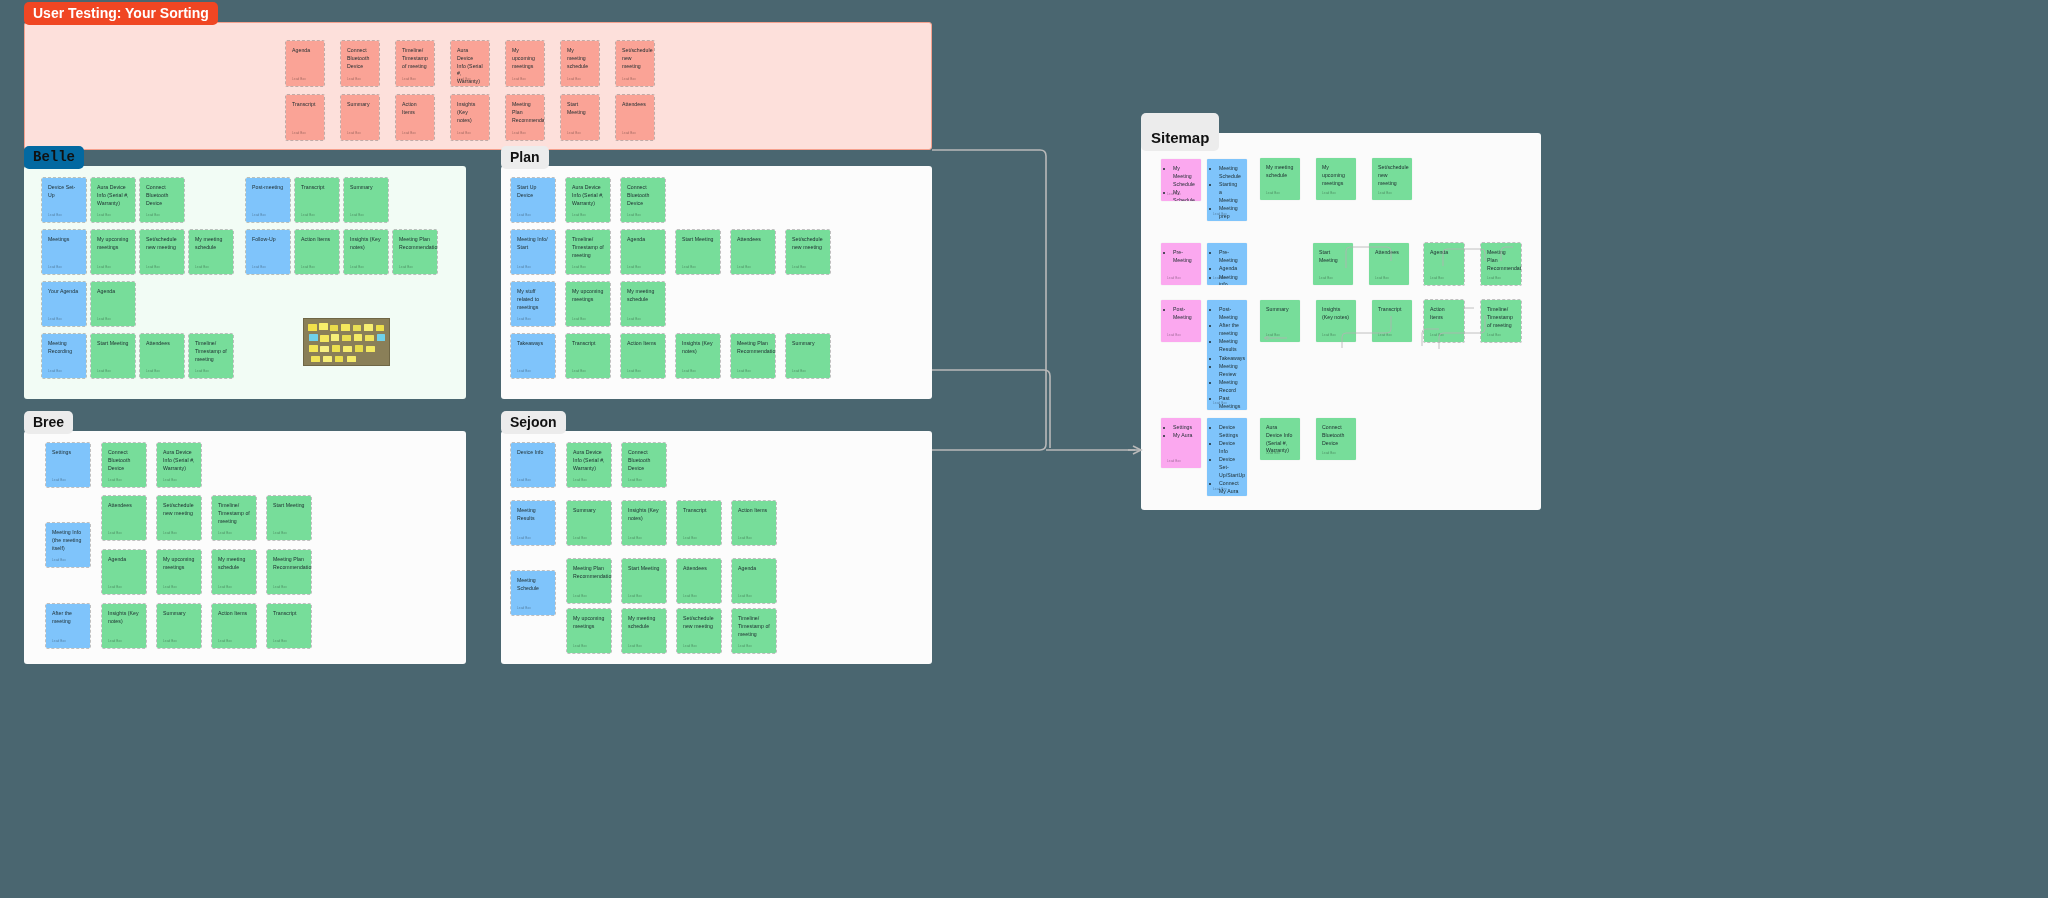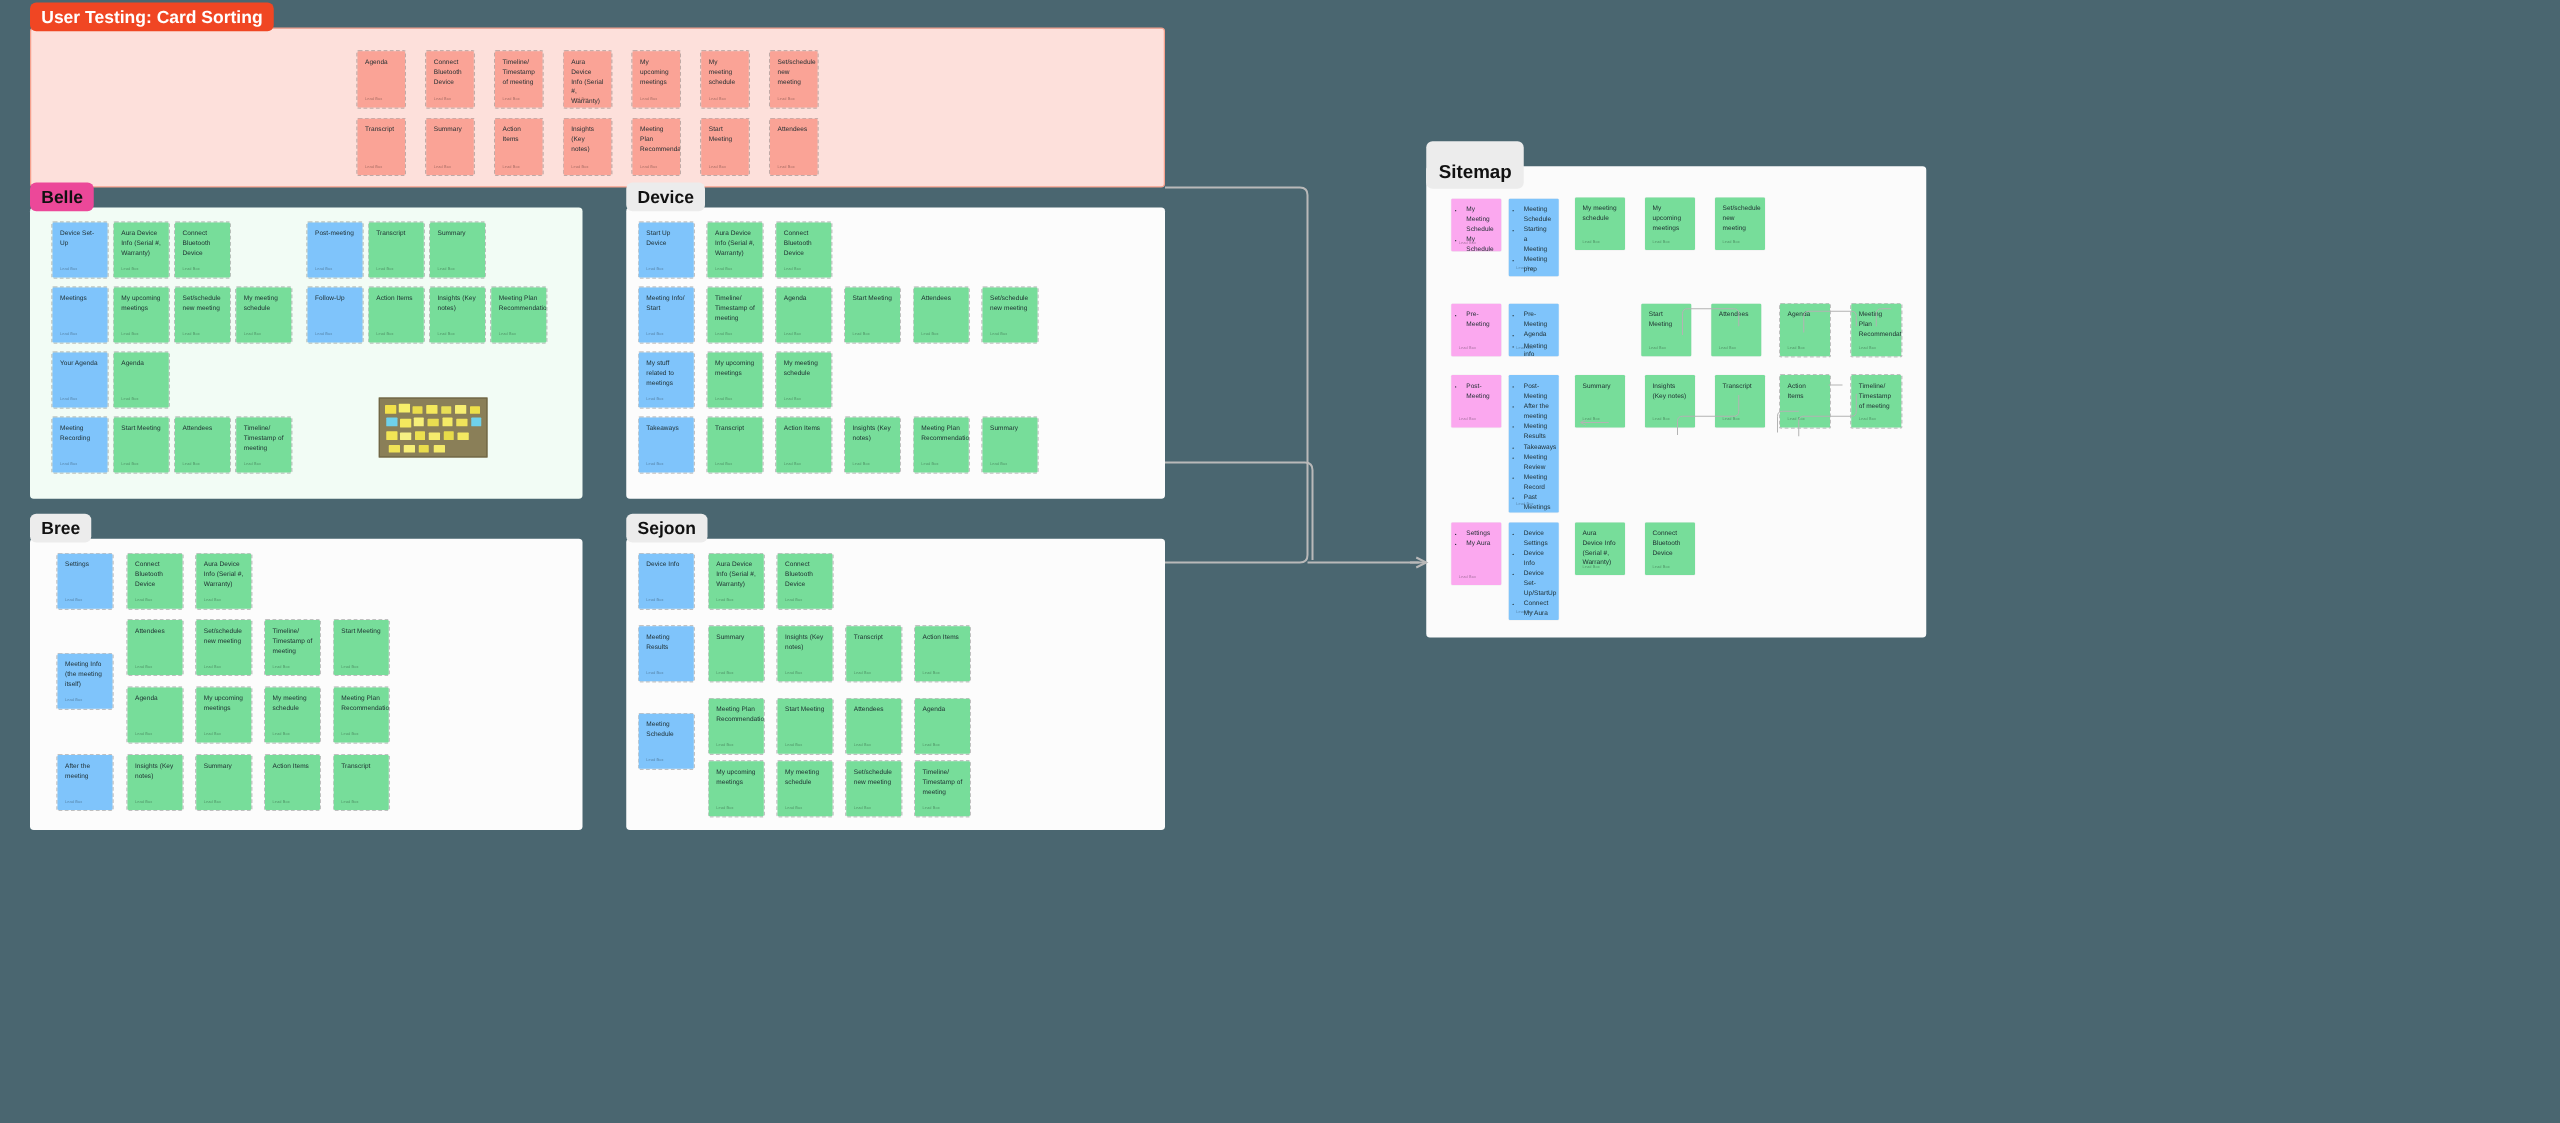--- a/index.html
+++ b/index.html
@@ -24,21 +24,21 @@
     white-space:nowrap;
     line-height:1.15;
   }
   .frame-body {
     position:absolute; inset:0;
     border-radius:3px;
   }
 
   .frame-pink   .frame-title { background:#f04623; color:#fff; }
   .frame-pink   .frame-body  { background:#fde0db; border:1px solid #f5a18e; }
-  .frame-green  .frame-title { background:#ec4899; }
+  .frame-green  .frame-title { background:#0369a1;font-family:Liberation Mono, monospace; }
   .frame-green  .frame-body  { background:#f2fcf5; }
   .frame-white  .frame-title { background:#ececec; }
   .frame-white  .frame-body  { background:#fcfcfc; }
   .frame-map    .frame-title { background:#ececec; }
   .frame-map    .frame-body  { background:#fbfbfb; }
 
   
   .card {
     position:absolute;
     border-radius:1px;
@@ -77,21 +77,21 @@
   .photo .pnote { position:absolute; border-radius:.5px; }
   svg.lines { position:absolute; inset:0; width:100%; height:100%; pointer-events:none; }
 </style>
 </head>
 <body>
 
 <div class="board">
 
   <div class="frame frame-pink" style="left:24px; top:22px; width:908px; height:128px;">
     <div class="frame-body"></div>
-    <div class="frame-title">User Testing: Card Sorting</div>
+    <div class="frame-title">User Testing: Your Sorting</div>
     <div id="cs-cards">
         <div class="card c-red dashed" style="left: 262px; top: 19px; width: 38px; height: 45px;">
           <span class="txt">Agenda</span>
           <span class="author">Lead Box</span>
         </div>
         <div class="card c-red dashed" style="left: 317px; top: 19px; width: 38px; height: 45px;">
           <span class="txt">Connect Bluetooth Device</span>
           <span class="author">Lead Box</span>
         </div>
         <div class="card c-red dashed" style="left: 372px; top: 19px; width: 38px; height: 45px;">
@@ -254,21 +254,21 @@
       <div class="pnote" style="left:62px; top:27px; width:9px; height:6px; background:#f3e861;"></div>
       <div class="pnote" style="left:7px;  top:37px; width:9px; height:6px; background:#f0e357;"></div>
       <div class="pnote" style="left:19px; top:37px; width:9px; height:6px; background:#f6ee77;"></div>
       <div class="pnote" style="left:31px; top:37px; width:8px; height:6px; background:#eadd4c;"></div>
       <div class="pnote" style="left:43px; top:37px; width:9px; height:6px; background:#f4ea69;"></div>
     </div>
   </div>
 
   <div class="frame frame-white" style="left:501px; top:166px; width:431px; height:233px;">
     <div class="frame-body"></div>
-    <div class="frame-title">Device</div>
+    <div class="frame-title">Plan</div>
     <div id="clark-cards">
         <div class="card c-blue dashed" style="left: 10px; top: 12px; width: 44px; height: 44px;">
           <span class="txt">Start Up Device</span>
           <span class="author">Lead Box</span>
         </div>
         <div class="card c-green dashed" style="left: 65px; top: 12px; width: 44px; height: 44px;">
           <span class="txt">Aura Device Info (Serial #, Warranty)</span>
           <span class="author">Lead Box</span>
         </div>
         <div class="card c-green dashed" style="left: 120px; top: 12px; width: 44px; height: 44px;">

